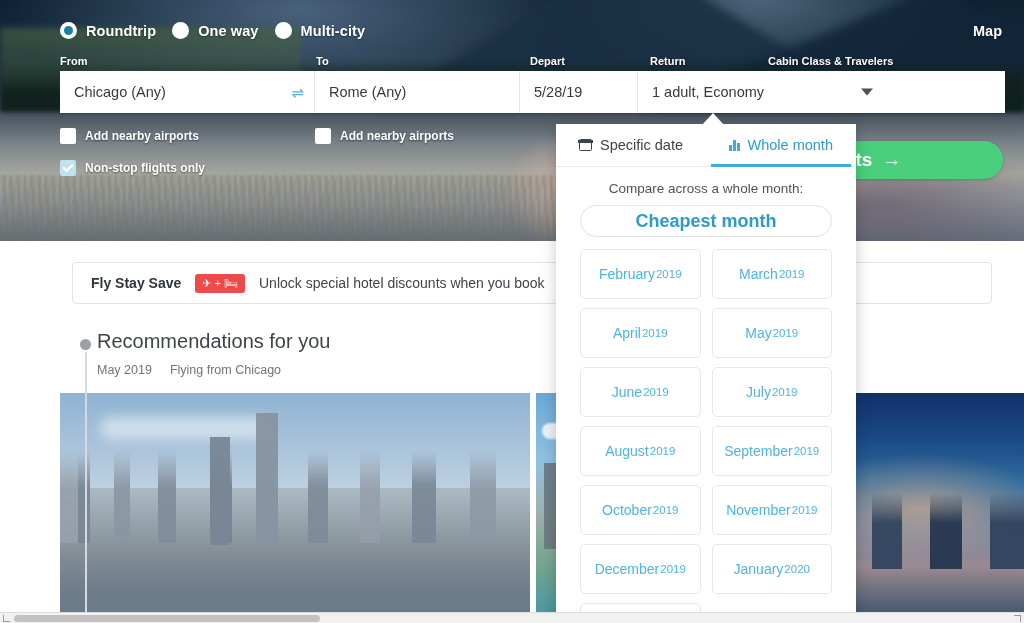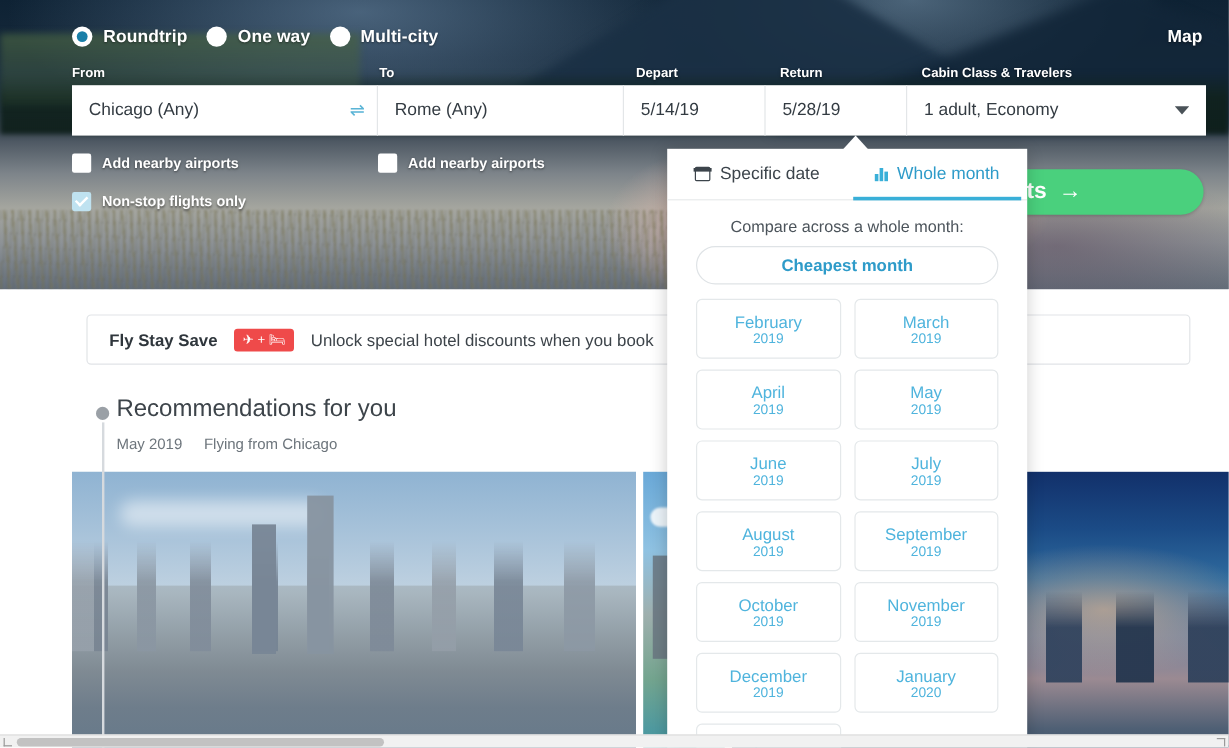--- a/index.html
+++ b/index.html
@@ -139,26 +139,26 @@
   .dd-tab.active::after { content:""; position:absolute; left:5px; right:5px; bottom:-1px; height:3px; background:#39afd8; }
   .cal-ico { width:13px;height:12px;border:1.6px solid #3c444b;border-radius:1.5px;position:relative; }
   .cal-ico::before { content:""; position:absolute; left:-1.6px; right:-1.6px; top:0; height:3px; background:#3c444b; }
   .bar-ico { display:flex; align-items:flex-end; gap:1.5px; height:12px; }
   .bar-ico i { display:block; width:2.5px; background:#39afd8; }
 
   .dd-title { text-align:center; font-size:13.5px; color:#4c545b; padding:14px 0 9px; }
   .cheapest {
     margin:0 24px; height:32px; border:1px solid #dfe3e6; border-radius:16px;
     display:flex; align-items:center; justify-content:center;
-    color:#2e9bc9; font-size:14px; font-weight:bold;
+    color:#2e9bc9; font-size:18px; font-weight:bold;
   }
   .month-grid { padding:12px 24px 0; display:grid; grid-template-columns:1fr 1fr; gap:9px 11px; }
   .month-cell {
     height:50px; border:1px solid #e4e8ea; border-radius:5px;
-    display:flex; flex-direction:column; align-items:center; justify-content:center; gap:1px;
+    display:flex; align-items:center; justify-content:center; gap:1px;
     background:#fff;
   }
   .m-name { color:#4fb4dd; font-size:14px; }
   .m-year { color:#4fb4dd; font-size:11.5px; }
 
   
   .promo {
     position:absolute; left:72px; top:262px; width:920px; height:42px;
     border:1px solid #e1e4e7; border-radius:4px; background:#fff;
     display:flex; align-items:center; padding:0 18px; gap:14px; z-index:3;
@@ -288,23 +288,20 @@
   </div>
 
   <div class="searchbar">
     <div class="cell cell-from">
       <span>Chicago (Any)</span>
       <span class="swap-icon">⇌</span>
     </div>
     <div class="cell cell-to">
       <span>Rome (Any)</span>
     </div>
-    <div class="cell cell-dep">
-      <span>5/14/19</span>
-    </div>
     <div class="cell cell-ret">
       <span>5/28/19</span>
     </div>
     <div class="cell cell-cab last">
       <span>1 adult, Economy</span>
       <span class="caret-down"></span>
     </div>
   </div>
 
   <div class="chk-row" style="left:60px; top:128px">

